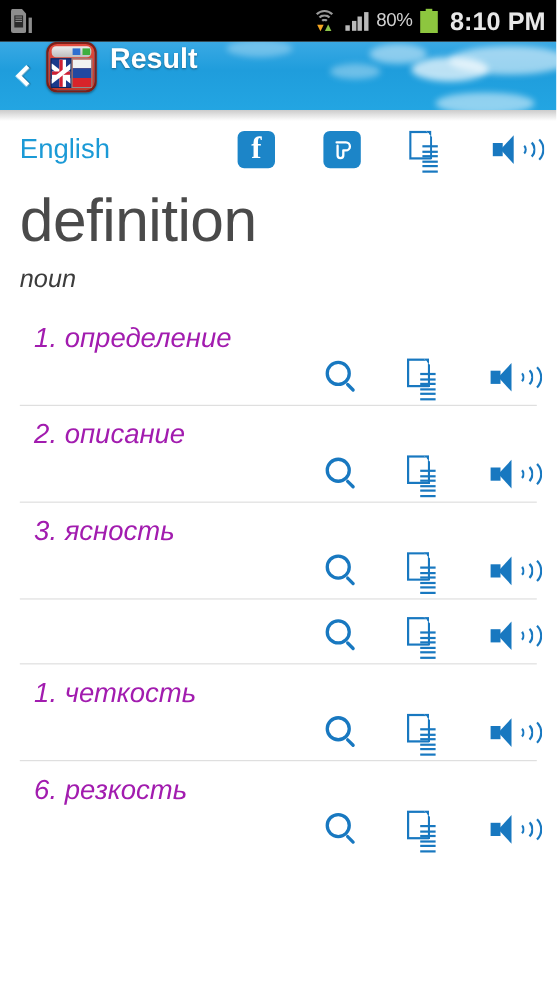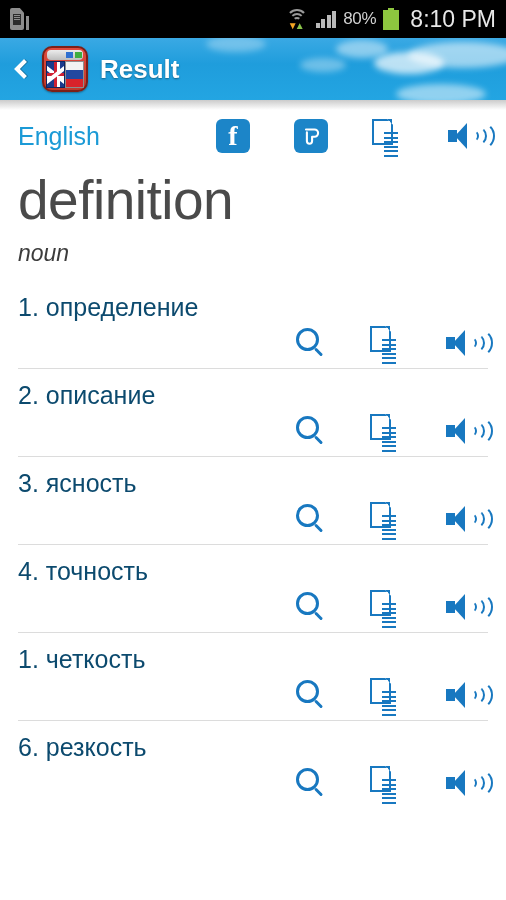--- a/index.html
+++ b/index.html
@@ -50,27 +50,27 @@
   .sig-icon{ display:flex; align-items:flex-end; gap:1.5px; height:18px; }
   .sig-icon span{ width:4px; background:#b9b9b9; display:block; }
   .sig-icon span:nth-child(1){ height:5px; }
   .sig-icon span:nth-child(2){ height:9px; }
   .sig-icon span:nth-child(3){ height:13px; }
   .sig-icon span:nth-child(4){ height:17px; }
   .batt-pct{ color:#d0d0d0; font-size:17px; letter-spacing:-0.3px; }
   .batt-icon{ position:relative; width:16px; height:22px; }
   .batt-icon .cap{ position:absolute; left:5px; top:0; width:6px; height:3px; background:#8dc63f; }
   .batt-icon .shell{ position:absolute; left:0; top:2px; width:16px; height:20px; background:#8dc63f; }
-  .clock{ color:#e8e8e8; font-size:23px; letter-spacing:0px; margin-left:4px; }
+  .clock{ color:#e8e8e8; font-size:23px; letter-spacing:0px; margin-left:4px;font-weight:bold; }
 
   
   .titlebar{
     position:relative; height:62px; overflow:hidden;
     background:linear-gradient(180deg,#3aa9e4 0%,#1f9ddc 42%,#23a5e2 100%);
-    display:flex; align-items:center;
+    display:flex; align-items:flex-start;
   }
   .cloud{ position:absolute; background:#ffffff; border-radius:50%; filter:blur(3px); opacity:.85; }
   .c1{ width:110px; height:26px; right:-12px; top:4px; opacity:.55; }
   .c2{ width:70px; height:22px; right:62px; top:14px; opacity:.7; }
   .c3{ width:52px; height:18px; right:118px; top:2px; opacity:.45; }
   .c4{ width:90px; height:20px; right:20px; bottom:-4px; opacity:.5; }
   .c5{ width:46px; height:14px; left:300px; top:20px; opacity:.35; }
   .c6{ width:60px; height:16px; left:206px; top:-2px; opacity:.3; }
   .back-btn{
     position:relative; z-index:2; width:42px; height:62px;
@@ -193,21 +193,21 @@
     background:#f4ddaa; height:54px; display:flex; align-items:center;
     padding-left:18px; border-top:1px solid #d9c characterized;
     border-top:1px solid #dcc79c;
     box-shadow:inset 0 2px 3px rgba(140,110,50,.18);
   }
   .section-head .txt{ font-size:26px; color:#5a4a2e; }
 
   
   .list{ }
   .entry{ position:relative; padding:12px 0 0 0; }
-  .entry .etext{ font-size:25px; color:#0c4a6e; padding-left:18px; }
+  .entry .etext{ font-size:25px; color:#a21caf; padding-left:31px;font-style:italic; }
   .entry .erow{
     display:flex; align-items:center; justify-content:flex-end;
     gap:44px; padding:6px 24px 10px 0; height:46px;
   }
   .entry .divider{ height:1px; background:#dcdcdc; margin:0 18px; }
 </style>
 </head>
 <body>
 
 <div id="app">
@@ -438,21 +438,20 @@
             <div class="cone"></div>
           <div class="w w1"></div>
             <div class="w w2"></div>
             <div class="w w3"></div>
         </div>
       </div>
       <div class="divider"></div>
     </div>
 
     <div class="entry">
-      <div class="etext">4. точность</div>
       <div class="erow">
         <div class="search-ico">
             <div class="ring"></div>
             <div class="handle"></div>
           </div>
         <div class="copy-ico">
           <div class="sheet back"></div>
             <div class="lines">
               <i></i>
               <i></i>

